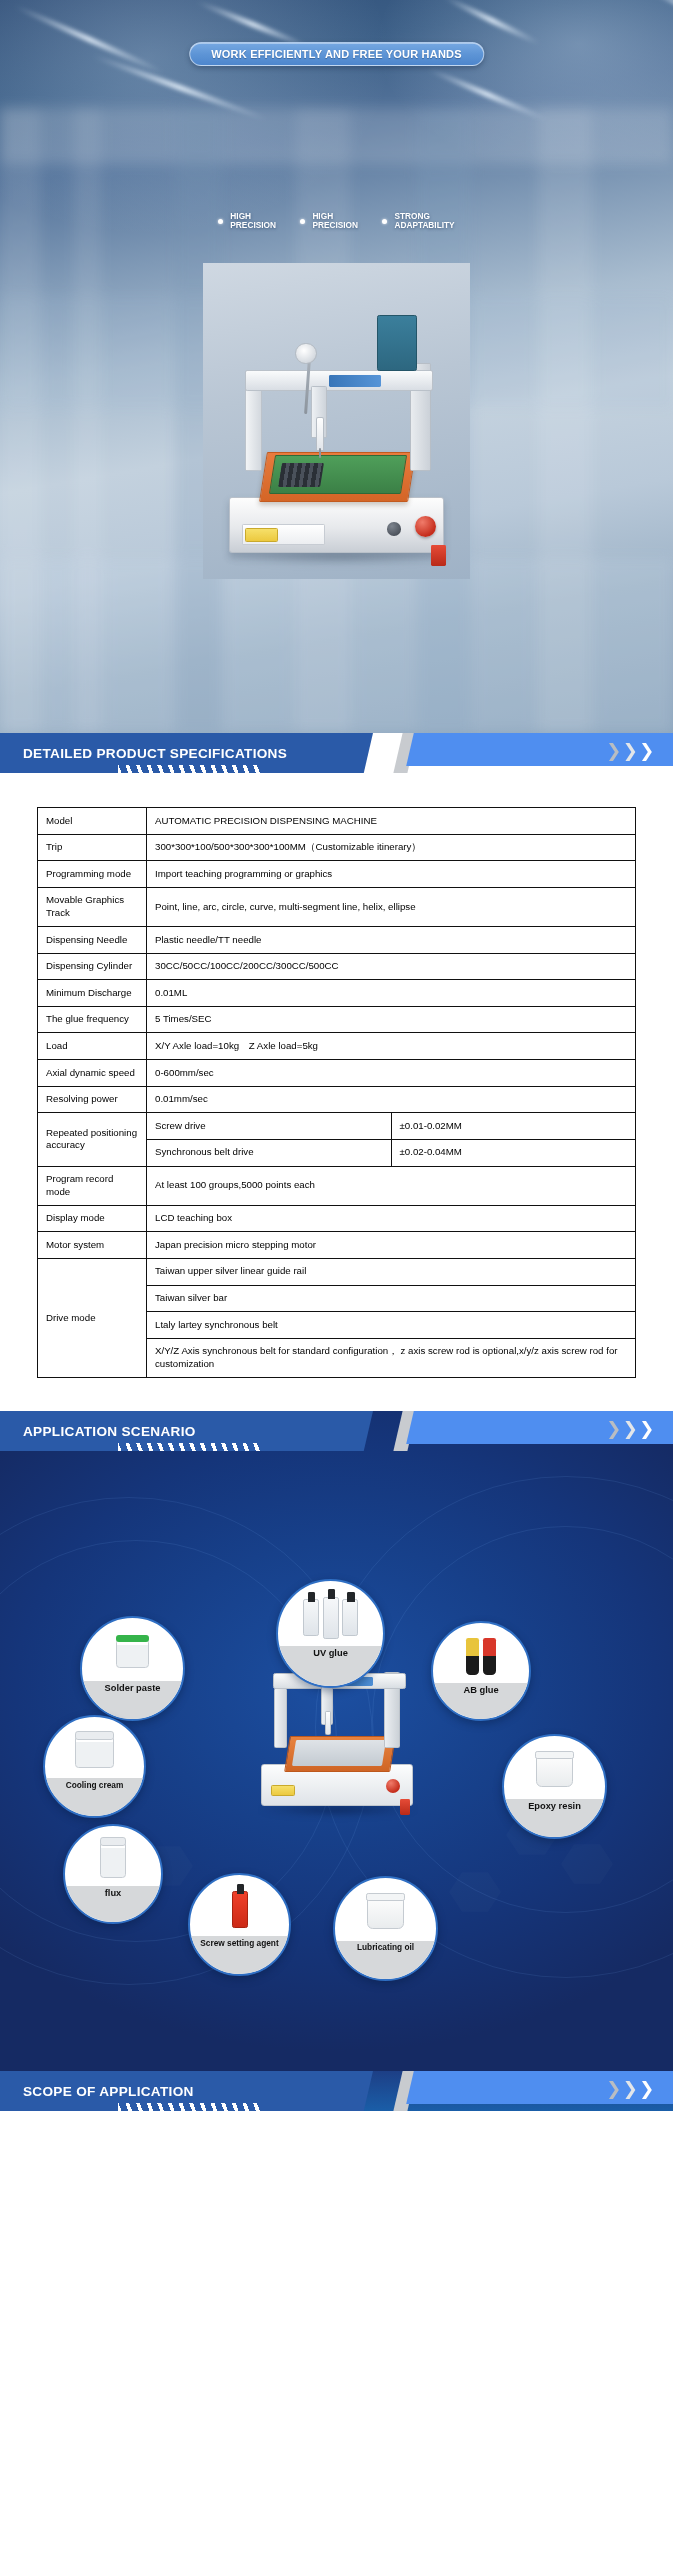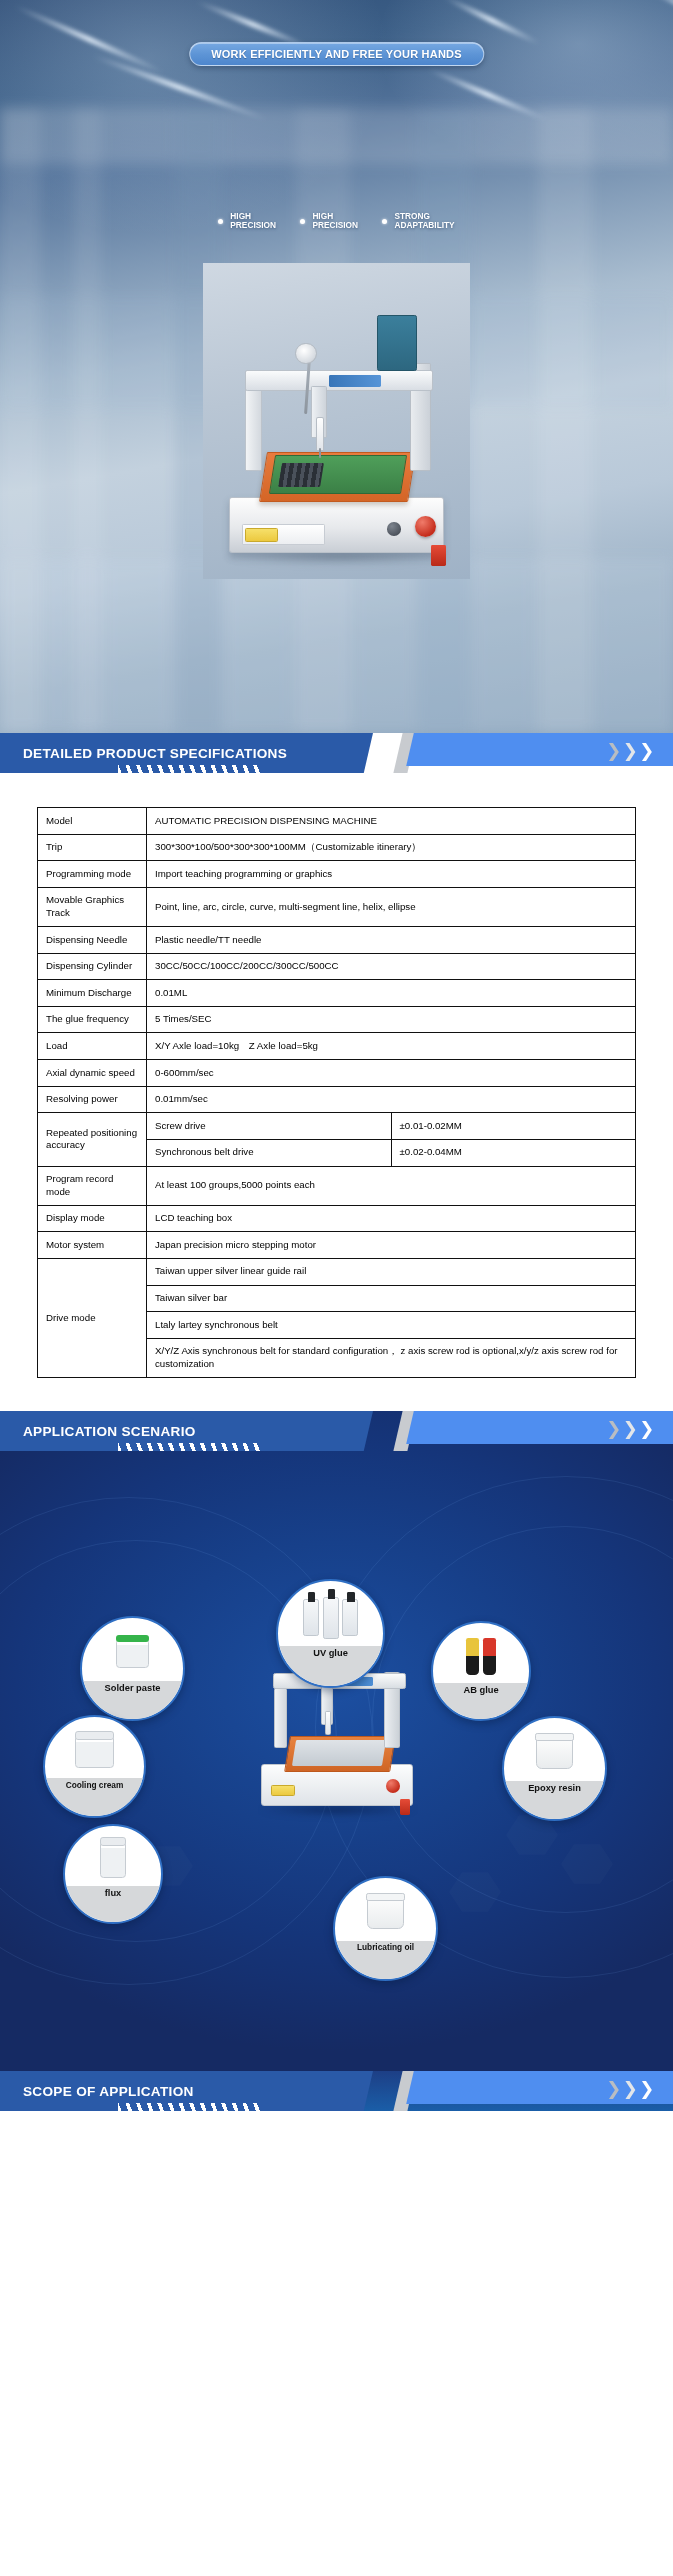--- a/index.html
+++ b/index.html
@@ -668,35 +668,41 @@
       <div class="cap">AB glue</div>
     </div>
 
     <div class="bubble small" style="left:43px; top:304px; width:103px; height:103px;">
       <div class="pic">
           <span class="jar white" style="width:39px;height:33px;"></span>
         </div>
       <div class="cap">Cooling cream</div>
     </div>
 
-    <div class="bubble" style="left:502px; top:305px; width:105px; height:105px;">
+    <div class="bubble" style="left:502px; top:323px; width:105px; height:105px;">
       <div class="pic">
           <span class="pail"></span>
         </div>
       <div class="cap">Epoxy resin</div>
     </div>
 
     <div class="bubble" style="left:63px; top:413px; width:100px; height:100px;">
       <div class="pic">
           <span class="jar white" style="width:26px;height:37px;"></span>
         </div>
       <div class="cap">flux</div>
     </div>
 
 
+    <div class="bubble small" style="left:188px; top:462px; width:103px; height:103px;">
+      <div class="pic">
+          <span class="bottle" style="background:linear-gradient(180deg,#f0402a,#cc2a16);border-color:#a82210;"></span>
+        </div>
+      <div class="cap">Screw setting agent</div>
+    </div>
 
     <div class="bubble small" style="left:333px; top:465px; width:105px; height:105px;">
       <div class="pic">
           <span class="pail"></span>
         </div>
       <div class="cap">Lubricating oil</div>
     </div>
   </section>
 
   <div class="section-band" style="background:linear-gradient(180deg,#1d3f86,#1a5ea8);">

